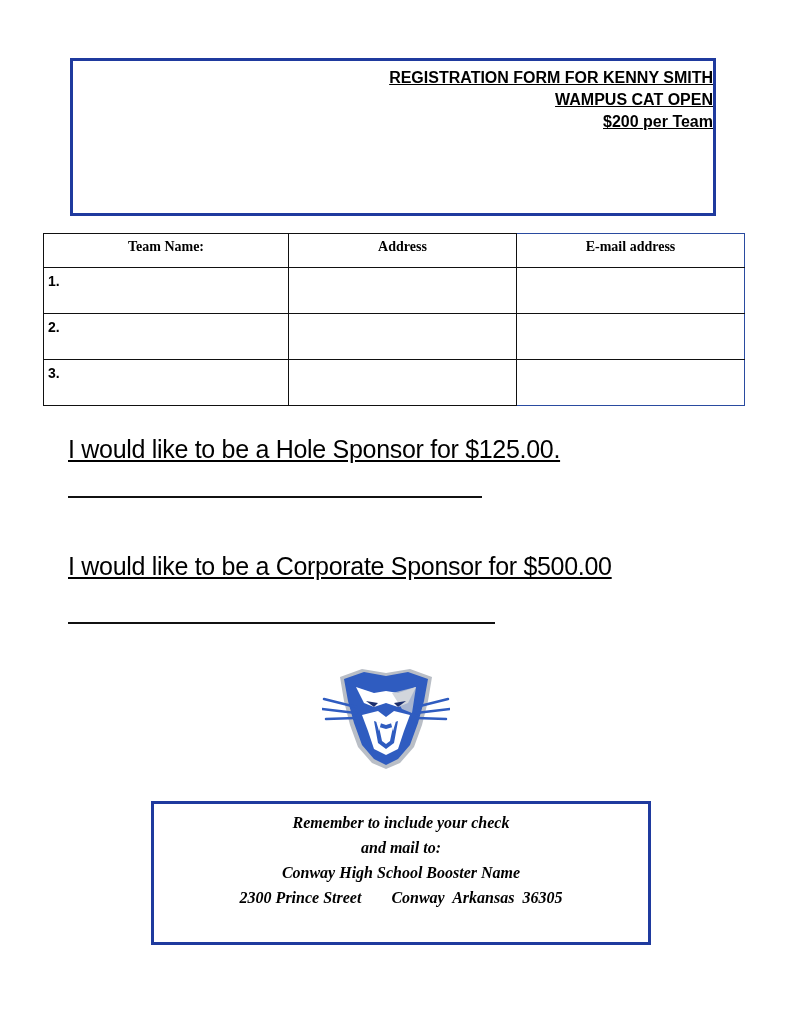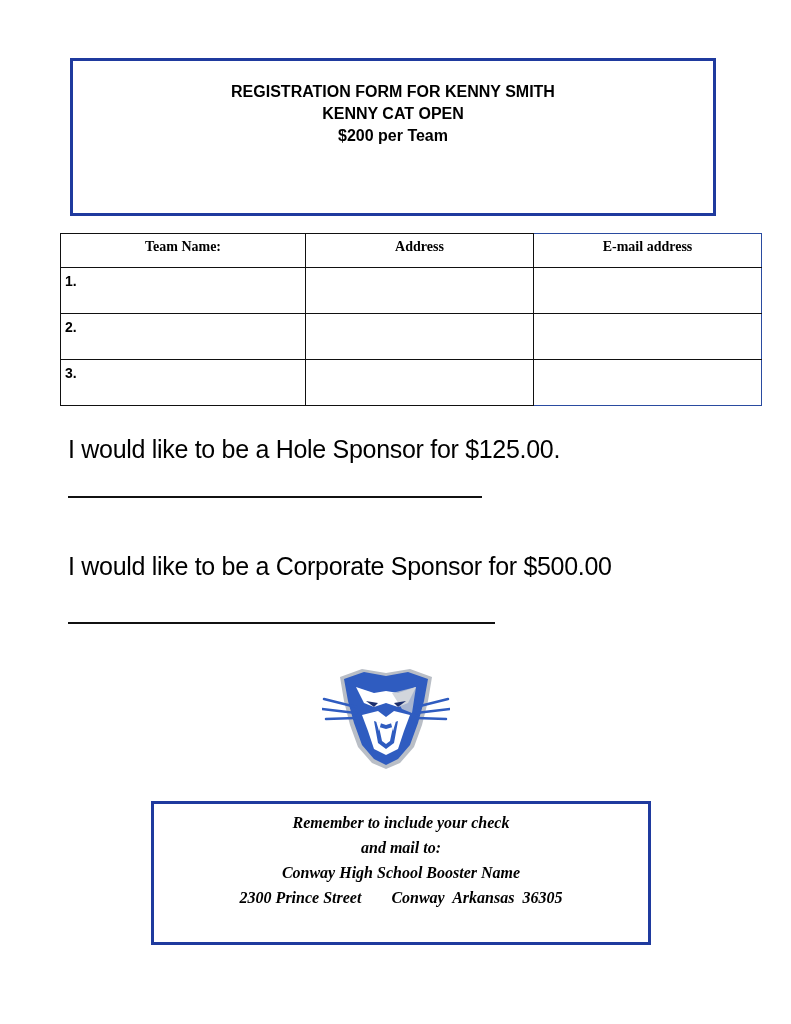--- a/index.html
+++ b/index.html
@@ -1,65 +1,65 @@
 <!DOCTYPE html>
 <html><head>
   <meta charset="utf-8">
   <style>
     html, body { margin: 0; padding: 0; background: #ffffff; }
     body { width: 791px; height: 1024px; position: relative; overflow: hidden; font-family: "Liberation Sans", sans-serif; color: #000; }
 
     .header-box {
       position: absolute; left: 70px; top: 58px; width: 646px; height: 158px;
       border: 3px solid #1f3a9e; box-sizing: border-box;
-      text-align: center; padding-top: 20px;
+      text-align: right; padding-top: 6px; text-decoration: underline;
     }
     .header-box .line { font-family: "Liberation Sans", sans-serif; font-weight: bold; font-size: 16px; line-height: 22px; }
     .header-box .line.red { color: #e01b1b; }
 
     .reg-table {
-      position: absolute; left: 60px; top: 233px; width: 701px;
+      position: absolute; left: 43px; top: 233px; width: 701px;
       border-collapse: collapse; table-layout: fixed;
     }
     .reg-table th, .reg-table td {
       border: 1.5px solid #111; box-sizing: border-box; padding: 0;
     }
     .reg-table th {
       height: 34px; font-family: "Liberation Serif", serif; font-weight: bold; font-size: 14px; vertical-align: top; padding-top: 5px;
     }
     .reg-table td { height: 46px; vertical-align: top; }
     .reg-table .col1 { width: 245px; }
     .reg-table .col2 { width: 228px; }
     .reg-table .col3 { width: 228px; }
     .reg-table .email-col { border-right-color: #2a4ba0; }
     .reg-table th.email-col { border-top-color: #2a4ba0; }
     .reg-table tr:last-child td.email-col { border-bottom-color: #2a4ba0; }
     .row-num { font-family: "Liberation Sans", sans-serif; font-weight: bold; font-size: 14px; padding: 5px 0 0 4px; display: block; }
 
     .sponsor-text {
-      position: absolute; left: 68px; font-family: "Liberation Sans", sans-serif; font-size: 25px; letter-spacing: -0.3px;
+      position: absolute; left: 68px; font-family: "Liberation Sans", sans-serif; font-size: 25px; letter-spacing: -0.3px; text-decoration: underline;
     }
     .sig-line { position: absolute; left: 68px; height: 0; border-top: 2.5px solid #111; }
 
     .logo { position: absolute; left: 322px; top: 663px; width: 128px; height: 108px; }
 
     .mail-box {
       position: absolute; left: 151px; top: 801px; width: 500px; height: 144px;
       border: 3px solid #1f3a9e; box-sizing: border-box; text-align: center; padding-top: 6px;
       font-family: "Liberation Serif", serif; font-weight: bold; font-size: 16px; font-style: italic;
     }
     .mail-box .mline { line-height: 25px; }
     .mail-box .gap { display: inline-block; width: 30px; }
   </style>
 </head>
 <body>
 
 <div class="header-box">
   <div class="line">REGISTRATION FORM FOR KENNY SMITH</div>
-  <div class="line">KENNY CAT OPEN</div>
+  <div class="line">WAMPUS CAT OPEN</div>
   <div class="line">$200 per Team</div>
 </div>
 
 <table class="reg-table">
   <colgroup>
       <col class="col1">
       <col class="col2">
       <col class="col3">
     </colgroup>
   <thead>

